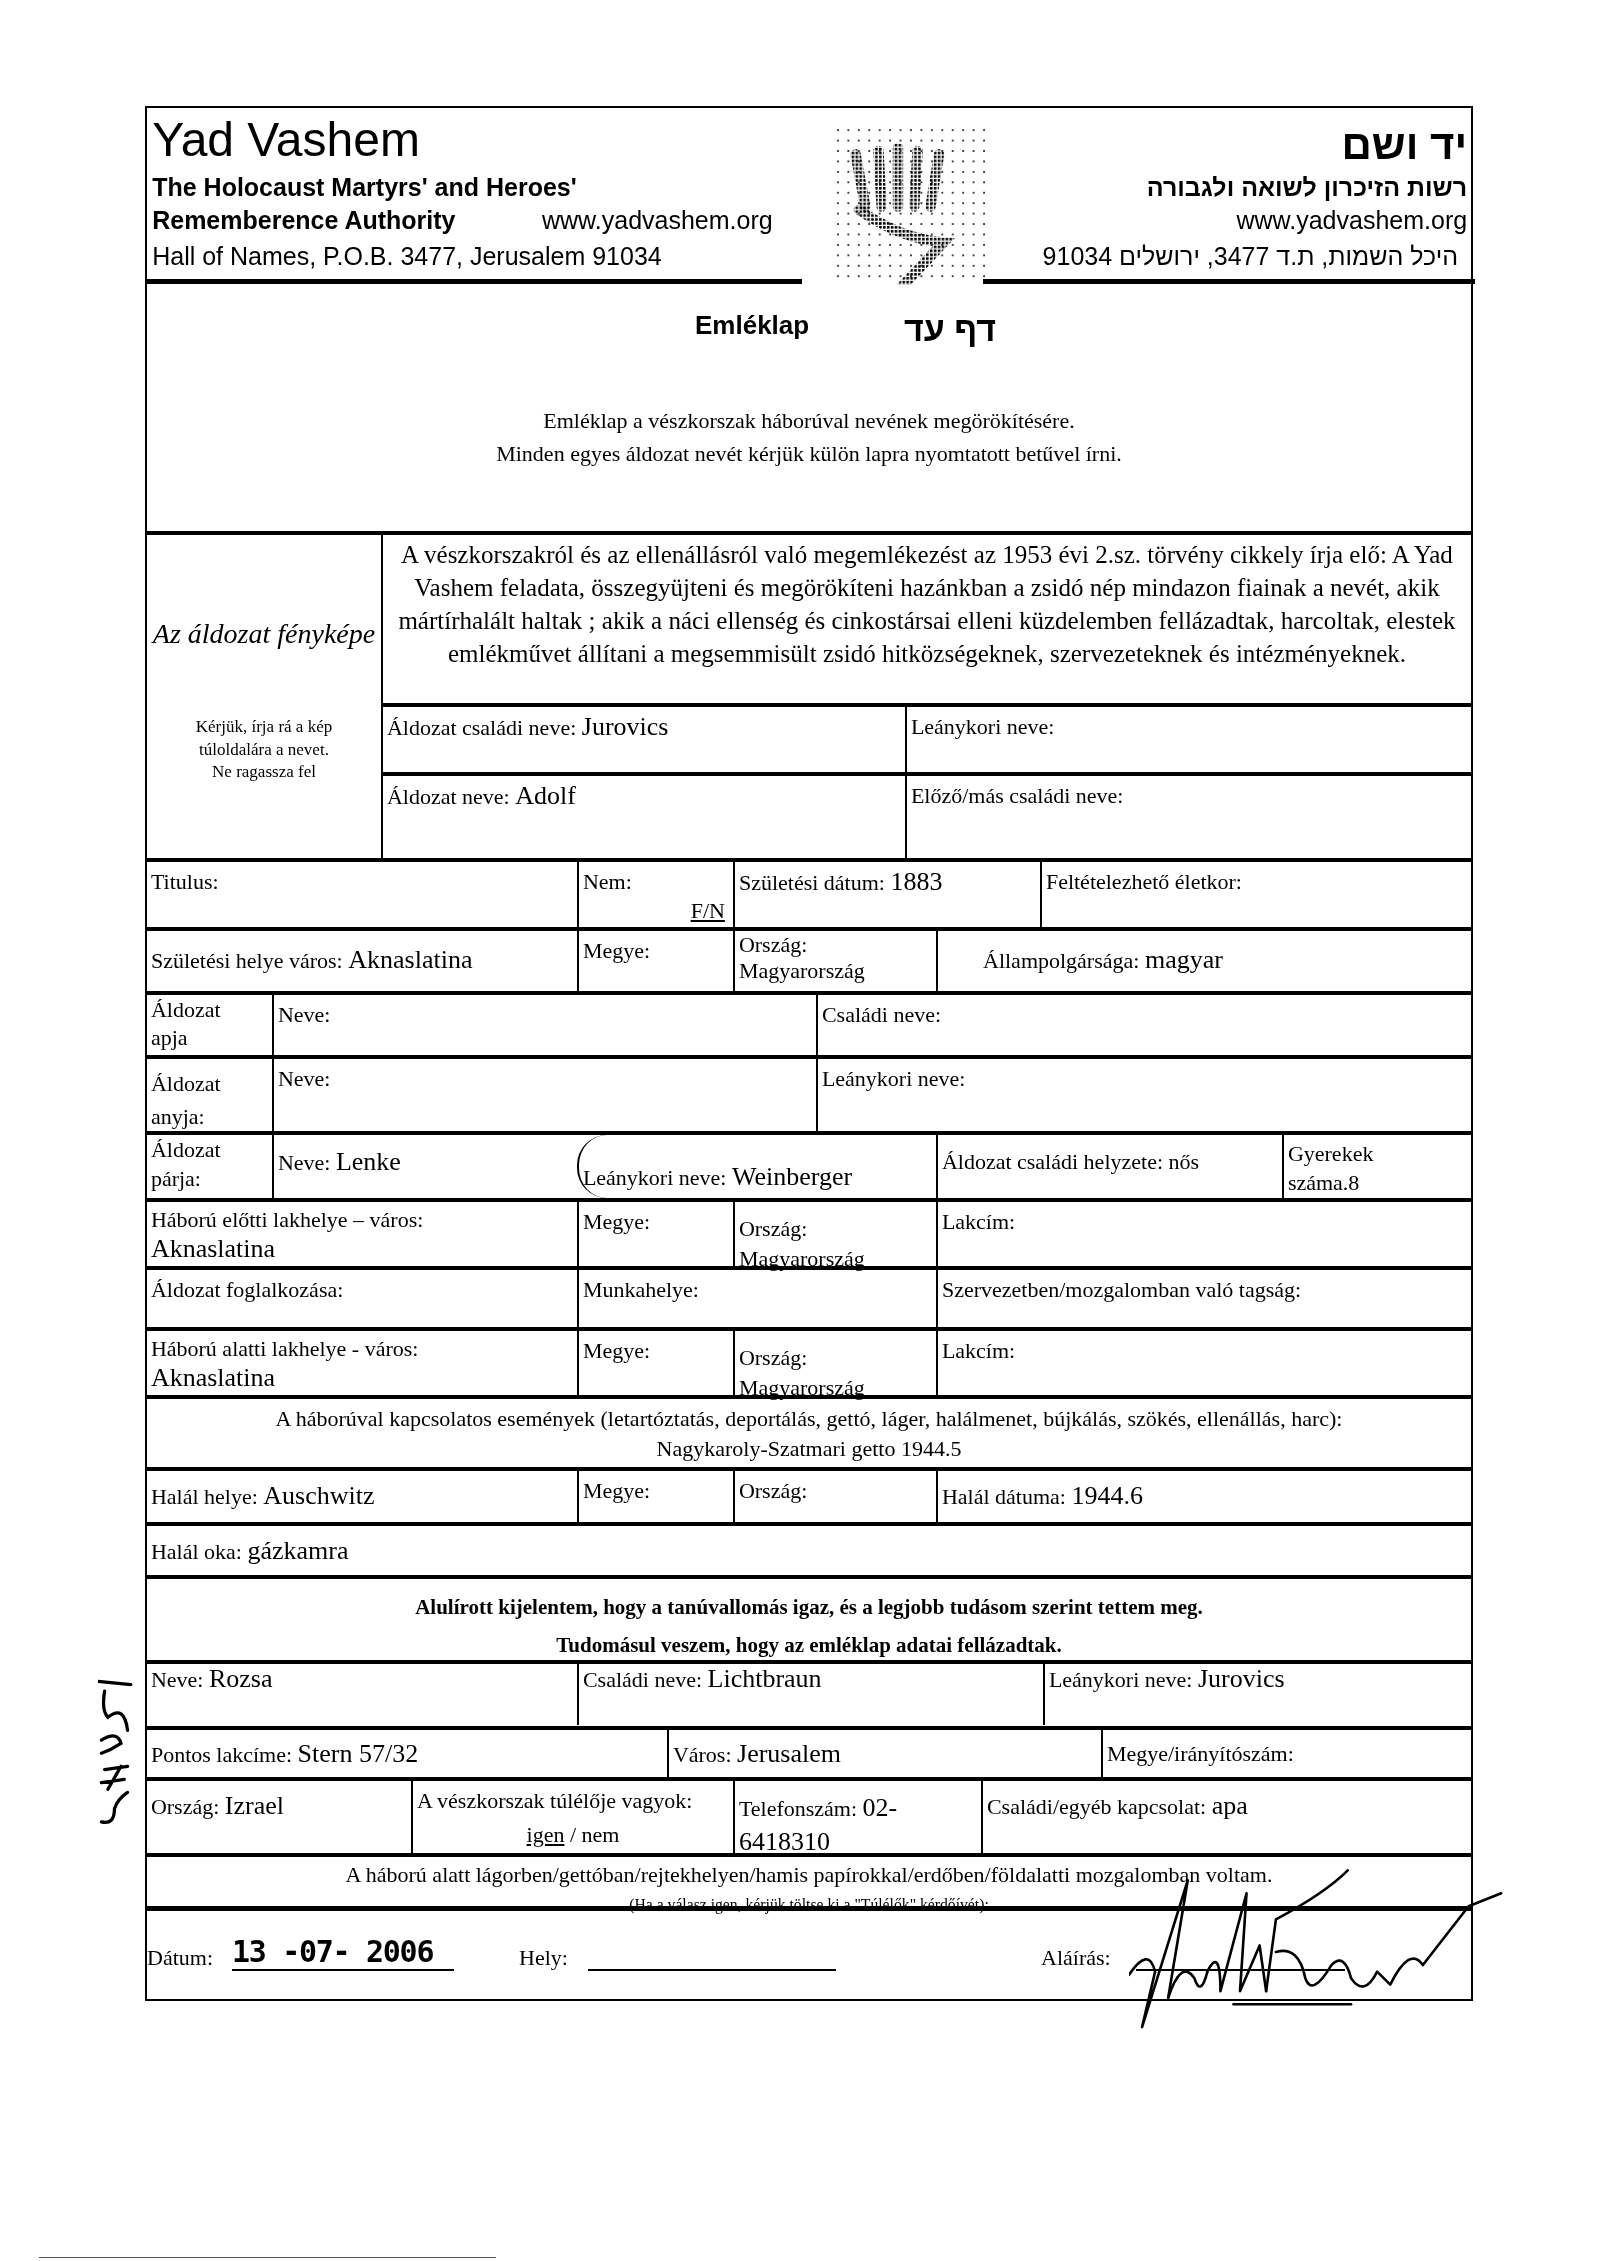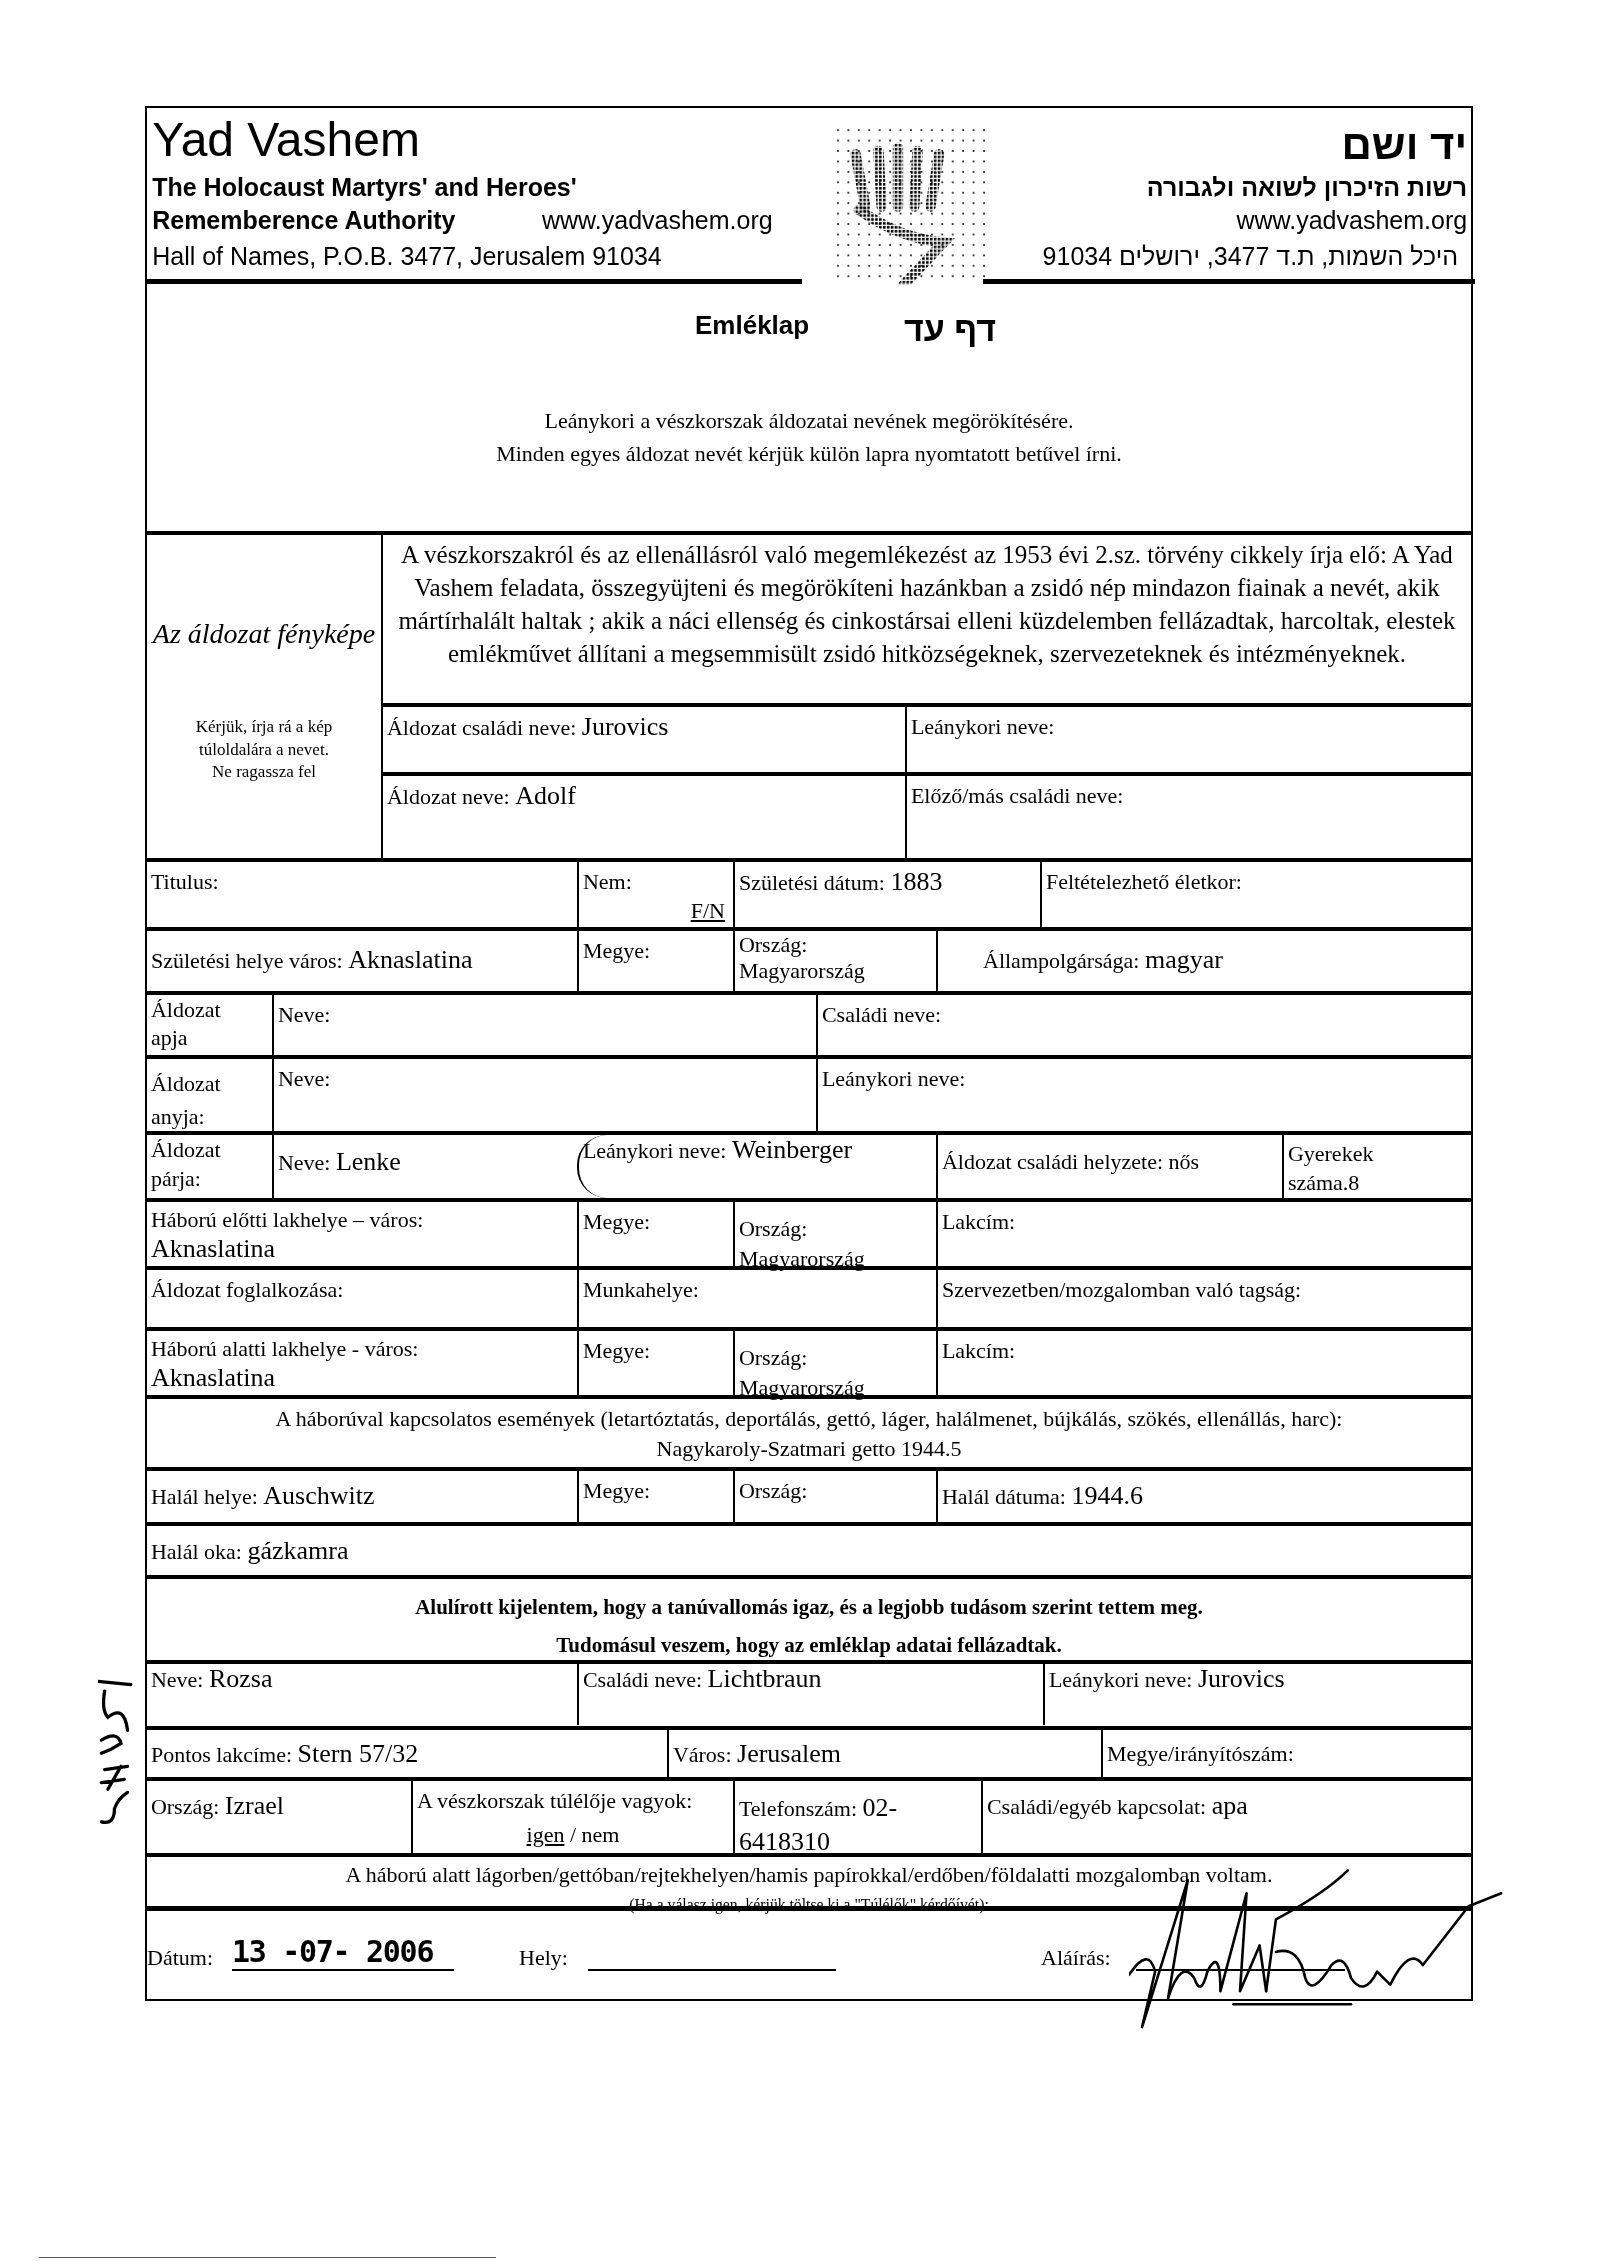--- a/index.html
+++ b/index.html
@@ -55,21 +55,21 @@
     <div class="abs sans" style="right:3.9px;top:13px;font-size:42px;font-weight:bold;direction:rtl;">יד ושם</div>
     <div class="abs sans hdr-bold" style="right:3.9px;top:65px;direction:rtl;">רשות הזיכרון לשואה ולגבורה</div>
     <div class="abs sans hdr-normal" style="right:3.9px;top:98px;">www.yadvashem.org</div>
     <div class="abs sans hdr-normal" style="right:13px;top:134px;direction:rtl;">היכל השמות, ת.ד 3477, ירושלים 91034</div>
     <div class="abs" style="left:836px;top:171px;width:492px;height:5.2px;background:#000;"></div>
   </div>
 
   <div class="abs" style="left:0;top:176px;width:1324px;height:247px;">
     <div class="abs sans" style="left:548px;top:26px;font-size:26px;font-weight:bold;">Emléklap</div>
     <div class="abs sans" style="left:757px;top:26px;font-size:34px;font-weight:bold;direction:rtl;">דף עד</div>
-    <div class="abs center" style="left:0;right:0;top:124px;font-size:22px;">Leánykori a vészkorszak áldozatai nevének megörökítésére.</div>
+    <div class="abs center" style="left:0;right:0;top:124px;font-size:22px;">Emléklap a vészkorszak háborúval nevének megörökítésére.</div>
     <div class="abs center" style="left:0;right:0;top:157px;font-size:22px;">Minden egyes áldozat nevét kérjük külön lapra nyomtatott betűvel írni.</div>
   </div>
 
   <div class="row" style="top:423px;height:327px;">
     <div class="cell first center" style="left:0;width:234px;padding-top:0;">
       <div class="abs" style="left:0;right:0;top:84px;font-size:28px;font-style:italic;">Az áldozat fényképe</div>
       <div class="abs" style="left:0;right:0;top:181px;font-size:17px;line-height:22px;">Kérjük, írja rá a kép</div>
       <div class="abs" style="left:0;right:0;top:204px;font-size:17px;line-height:22px;">túloldalára a nevet.</div>
       <div class="abs" style="left:0;right:0;top:226px;font-size:17px;line-height:22px;">Ne ragassza fel</div>
     </div>
@@ -161,21 +161,21 @@
 
   <div class="row" style="top:1023px;height:67px;">
     <div class="cell first" style="left:0;width:125px;line-height:29px;padding-top:0;">
       <div>Áldozat</div>
       <div>párja:</div>
     </div>
     <div class="cell" style="left:125px;width:304px;padding-top:11.8px;">
       <span>Neve:</span>
       <span class="val">Lenke</span>
     </div>
-    <div class="cell" style="left:430px;width:287px;padding-top:0;border-radius:30px;">
+    <div class="cell" style="left:430px;width:287px;padding-top:27px;border-radius:30px;">
       <span>Leánykori neve:</span>
       <span class="val">Weinberger</span>
     </div>
     <div class="cell" style="left:789px;width:346px;padding-top:11.8px;">
       <span>Áldozat családi helyzete:</span>
       <span>nős</span>
     </div>
     <div class="cell" style="left:1135px;right:0;line-height:29px;padding-top:3.9px;">
       <div>Gyerekek</div>
       <div><span>száma.</span><span>8</span></div>

